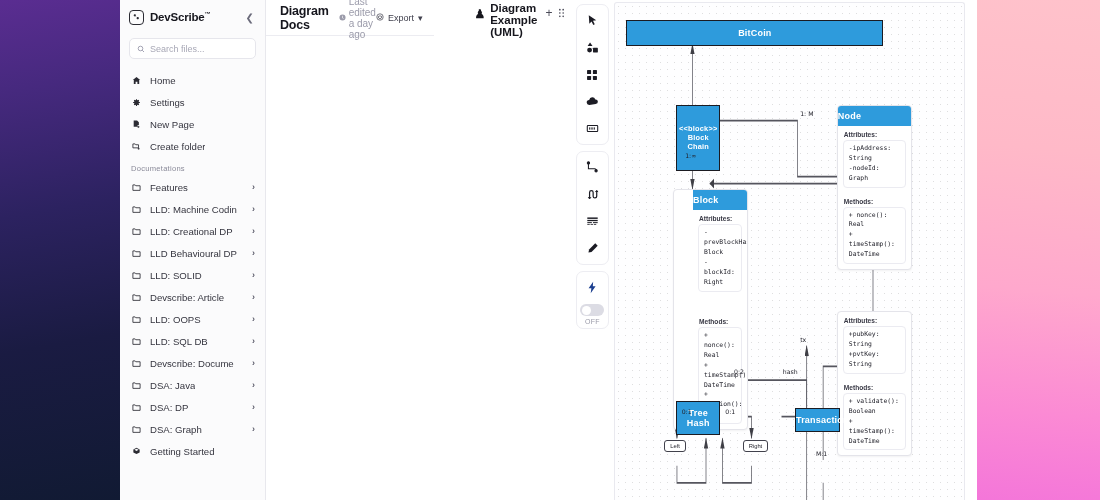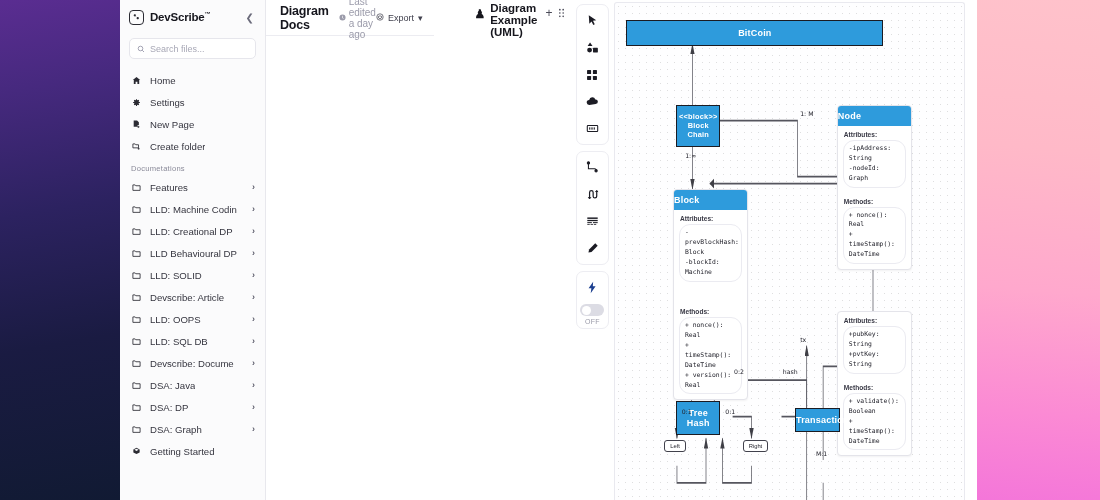--- a/index.html
+++ b/index.html
@@ -142,21 +142,21 @@
   .cls {
     background: #fff; border: 1px solid #e4e4ea; border-radius: 4px;
     box-shadow: 0 1px 2px rgba(0,0,0,.05); overflow: hidden;
   }
   .cls-title {
     background: #2e9bdc; color: #fff; font-size: 9px; font-weight: bold;
     padding: 5px 0 5px; letter-spacing: .2px;
   }
   .cls-sec-label { font-size: 6.6px; color: #3a3a46; font-weight: bold; padding: 5px 6px 2px; }
   .cls-box {
-    margin: 0 5px 5px; border: 1px solid #ebebf1; border-radius: 11px;
+    margin: 0 5px 5px; border: 1px solid #ebebf1; border-radius: 4px;
     padding: 3px 5px; font-family: "DejaVu Sans Mono", monospace;
     font-size: 6.4px; color: #23232c; line-height: 1.55;
   }
   .cls-spacer { height: 16px; }
 
   .small-node {
     position: absolute; background: #fff; border: 1px solid #41414c;
     border-radius: 3px; font-size: 5.8px; color: #23232c;
     padding: 2px 5px; text-align: center;
   }
@@ -526,31 +526,31 @@
             <g stroke="#55555e" stroke-width="1.5" fill="none">
               <path d="M344,362 L396,362"></path>
               <path d="M430,435 L430,420"></path>
             </g>
           </svg>
 
           <div class="node nd-bar" style="left:3.1%;top:3.5%;width:73.8%;padding:7px 0;">
             <span>BitCoin</span>
           </div>
 
-          <div class="node nd-bar" style="left:17.5%;top:20.5%;width:12.5%;padding:6px 0;line-height:1.25;font-size:7.4px;">
+          <div class="node nd-bar" style="left:17.5%;top:20.5%;width:12.5%;padding:18px 0;line-height:1.25;font-size:7.4px;">
             <div>&lt;&lt;block&gt;&gt;</div>
             <div>Block Chain</div>
           </div>
 
-          <div class="node cls" style="left:16.5%;top:37.5%;width:21.5%;">
+          <div class="node cls" style="left:16.5%;top:37.5%;width:21.5%;padding-left:19px;">
             <div class="cls-title">Block</div>
             <div class="cls-sec-label">Attributes:</div>
             <div class="cls-box">
               <div>-prevBlockHash: Block</div>
-              <div>-blockId: Machine</div>
+              <div>-blockId: Right</div>
             </div>
             <div class="cls-spacer"></div>
             <div class="cls-sec-label">Methods:</div>
             <div class="cls-box">
               <div>+ nonce(): Real</div>
               <div>+ timeStamp(): DateTime</div>
               <div>+ version(): Real</div>
             </div>
           </div>
 

